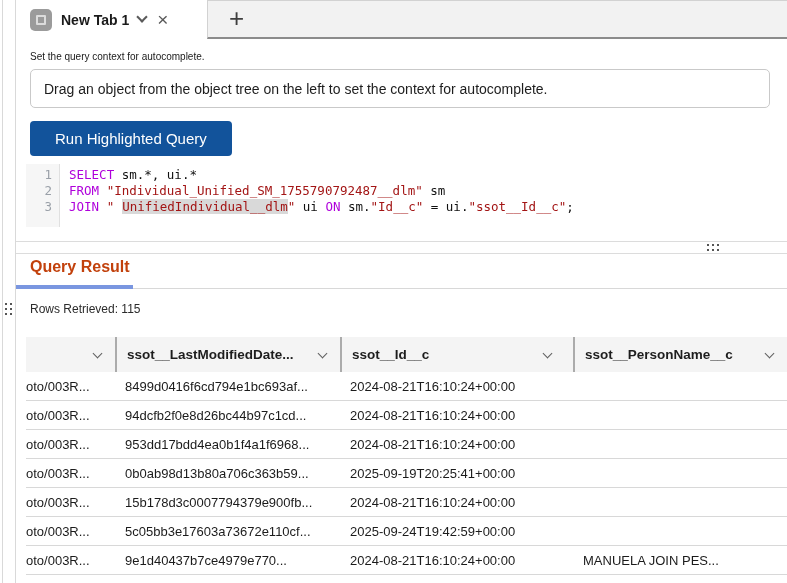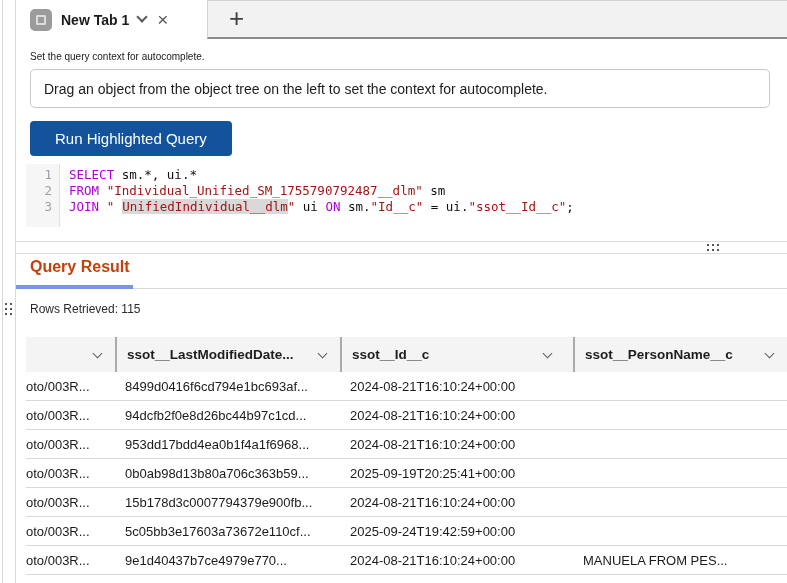--- a/index.html
+++ b/index.html
@@ -172,18 +172,18 @@
         <div class="trow">
           <div class="td c1">oto/003R...</div>
           <div class="td c2">5c05bb3e17603a73672e110cf...</div>
           <div class="td c3">2025-09-24T19:42:59+00:00</div>
           <div class="td c4"></div>
         </div>
         <div class="trow">
           <div class="td c1">oto/003R...</div>
           <div class="td c2">9e1d40437b7ce4979e770...</div>
           <div class="td c3">2024-08-21T16:10:24+00:00</div>
-          <div class="td c4">MANUELA FROM PES...</div>
+          <div class="td c4">MANUELA JOIN PES...</div>
         </div>
       </div>
   </div>
 
 </div>
 
 </body></html>

